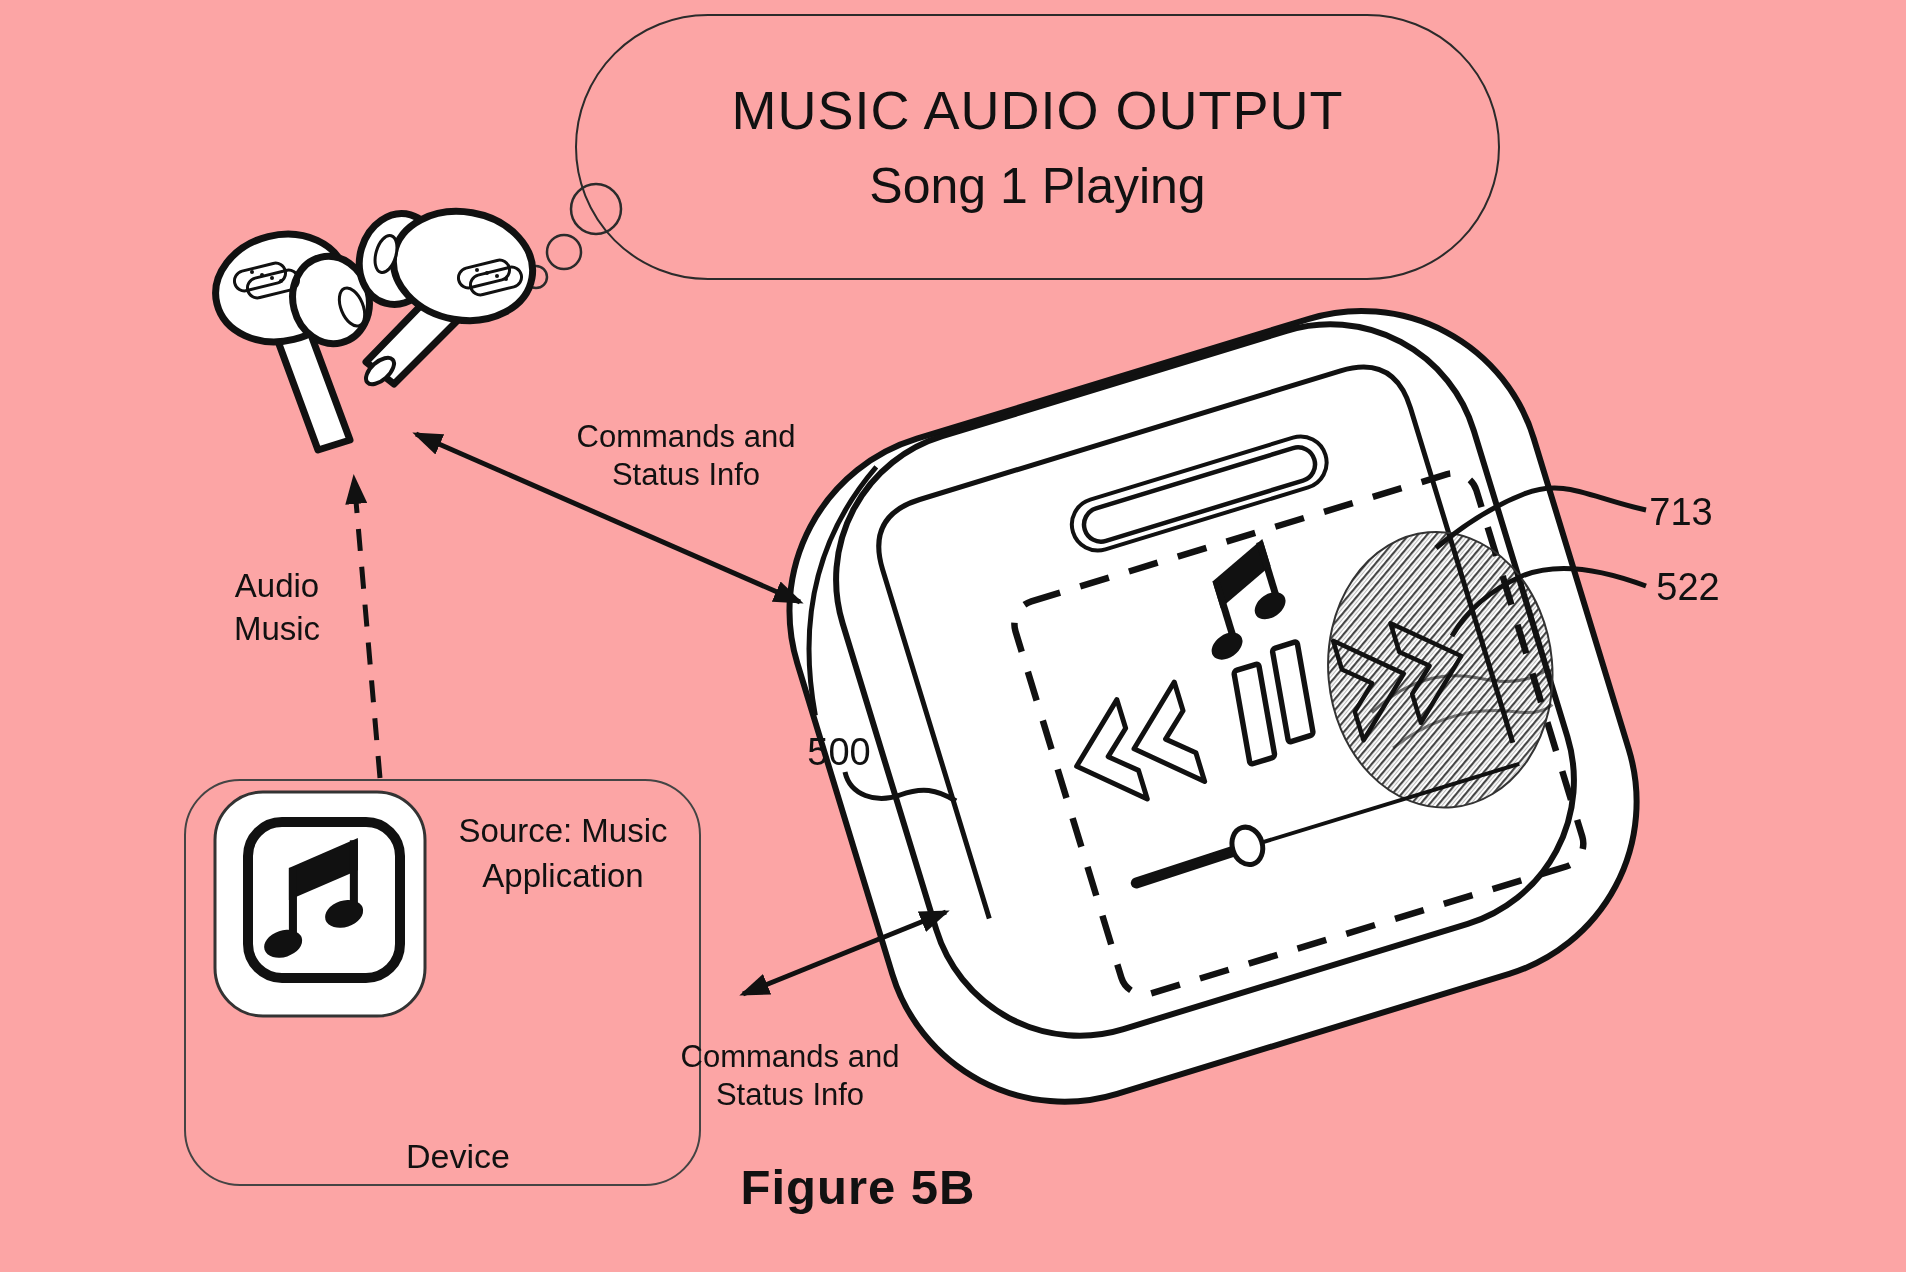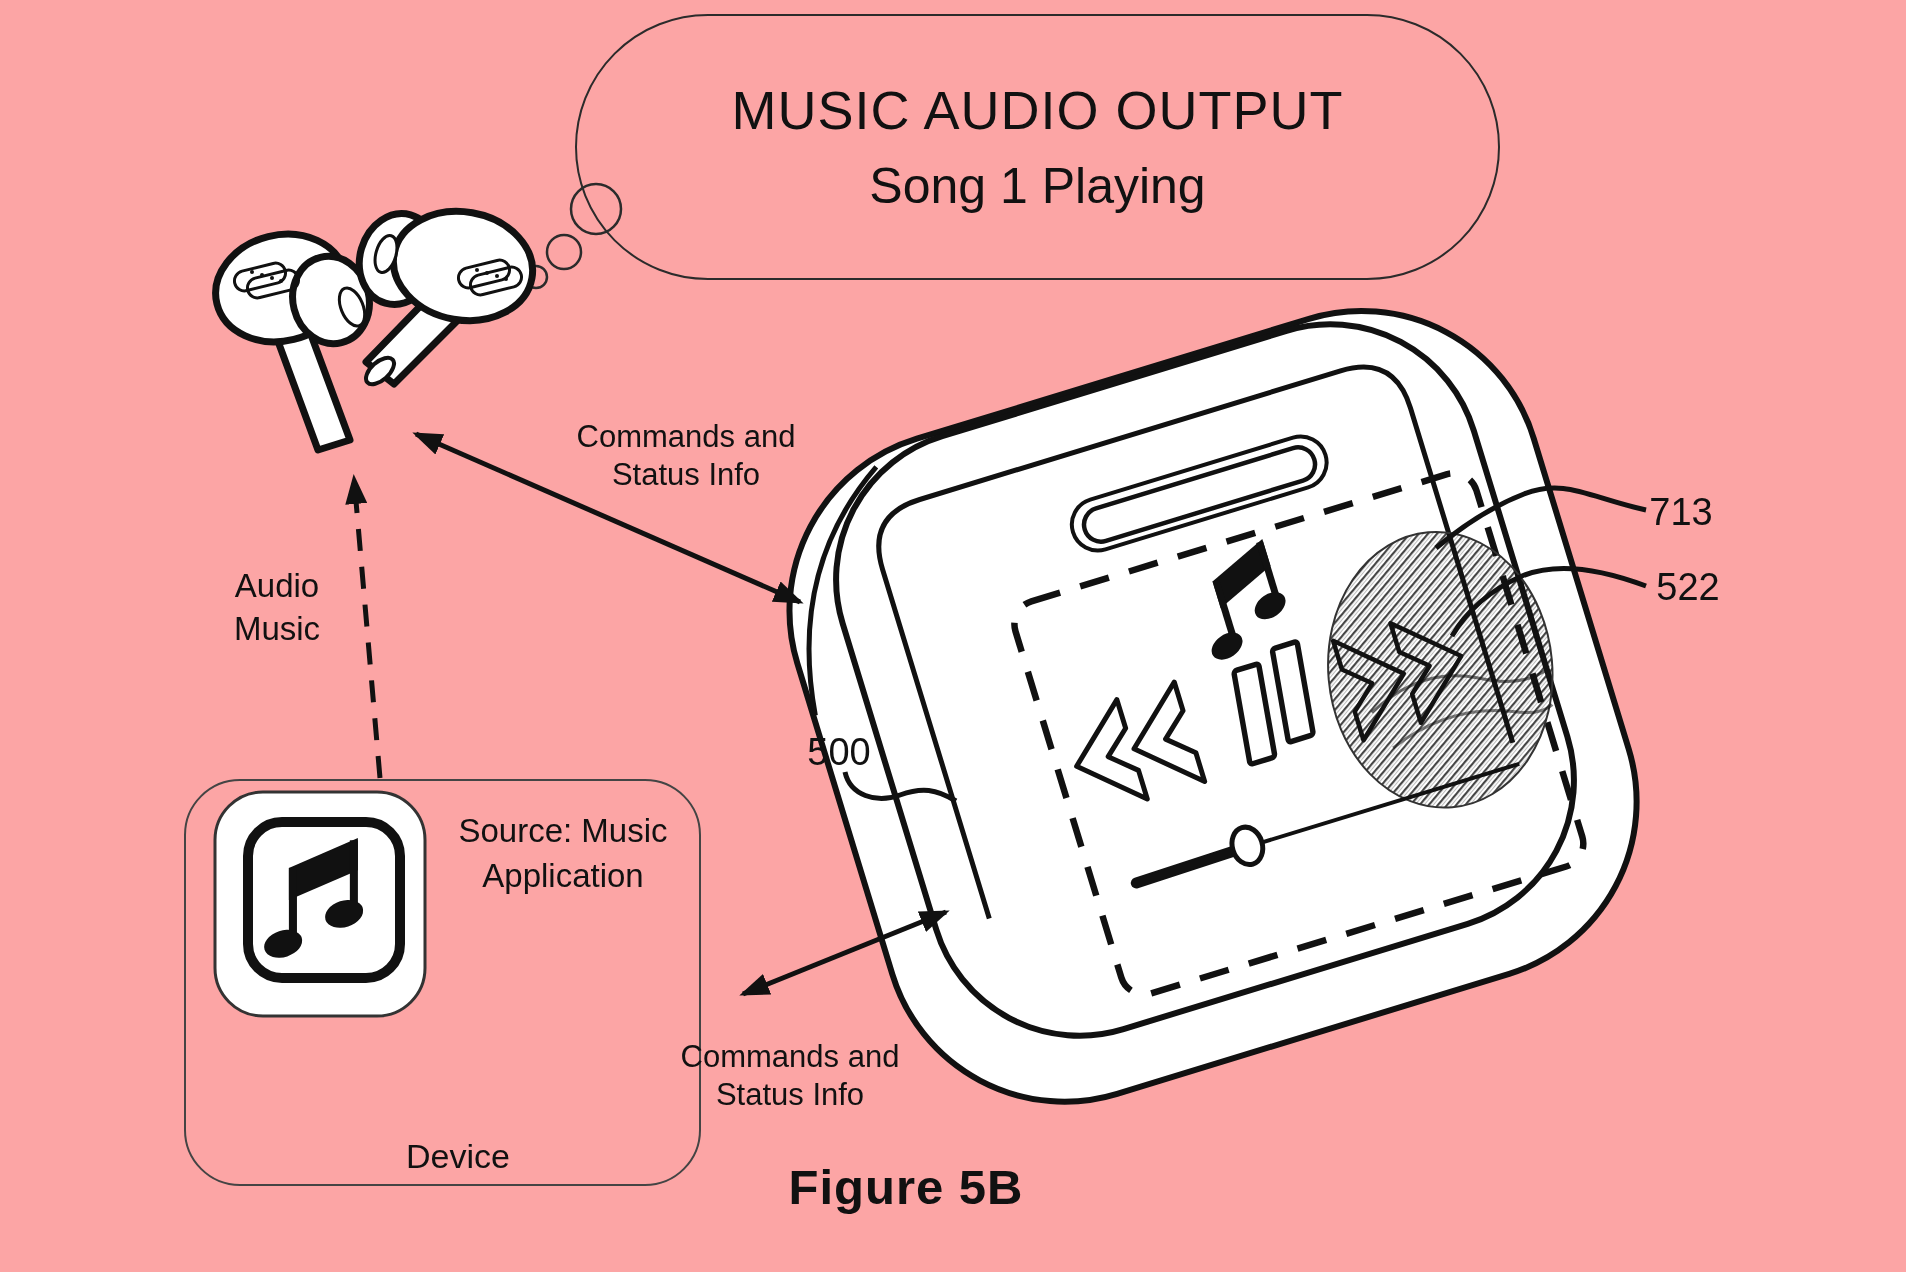--- a/index.html
+++ b/index.html
@@ -15,21 +15,21 @@
     display:flex;flex-direction:column;align-items:center;justify-content:center;gap:16px;
     box-sizing:border-box;
   }
   .bubble .l1{font-size:54px;letter-spacing:1px;}
   .bubble .l2{font-size:50px;}
   .lbl-2line{line-height:38px;font-size:31px;}
   .audio{line-height:43px;font-size:33px;}
   .source{line-height:45px;font-size:33px;}
   .refnum{font-size:38px;}
   .devlbl{font-size:34px;text-align:center;}
-  .figcap{font-size:49px;font-weight:bold;letter-spacing:1px;margin-left:48px;}
+  .figcap{font-size:49px;font-weight:bold;letter-spacing:1px;}
 </style>
 </head>
 <body>
 
 <div class="stage">
 
   <svg class="art" width="1906" height="1272" viewBox="0 0 1906 1272">
     <defs>
       <marker id="ah" markerUnits="userSpaceOnUse" markerWidth="30" markerHeight="22" refX="26" refY="11" orient="auto-start-reverse">
         <path d="M0,0 L30,11 L0,22 Z" fill="#111"></path>

